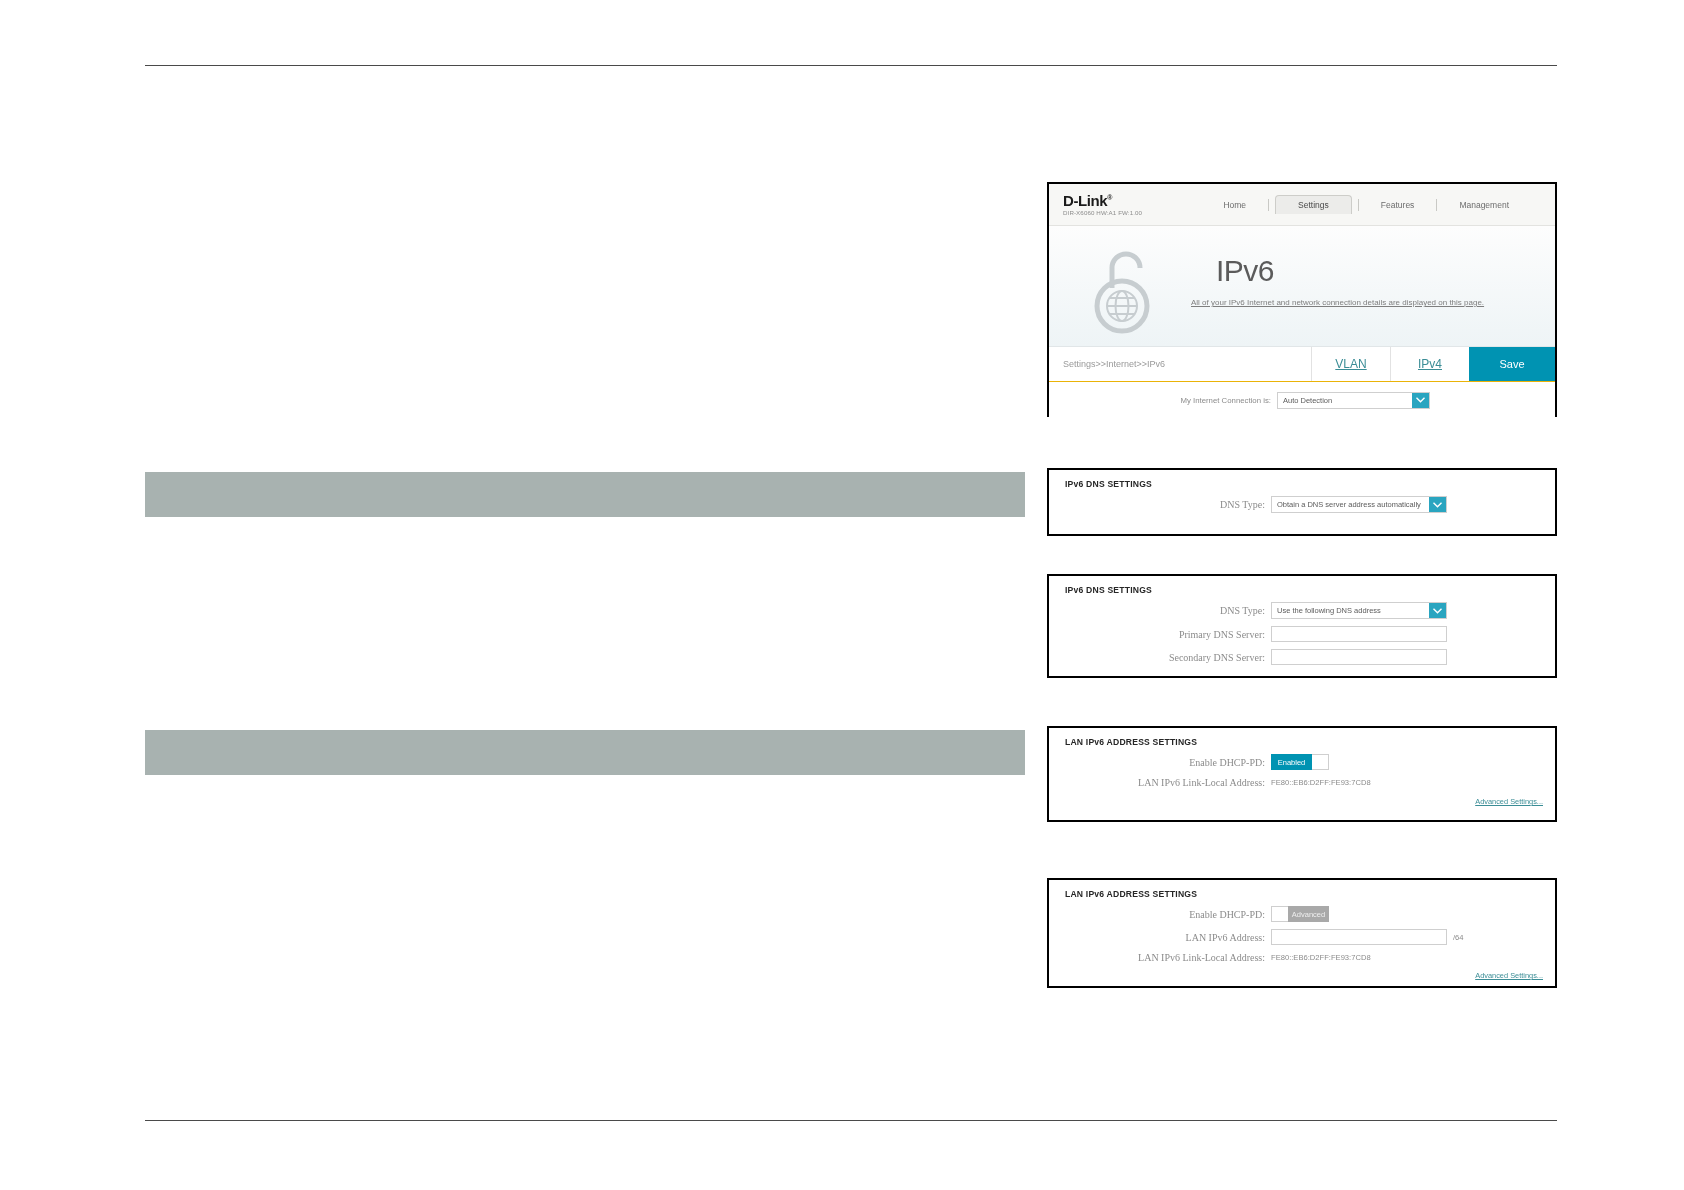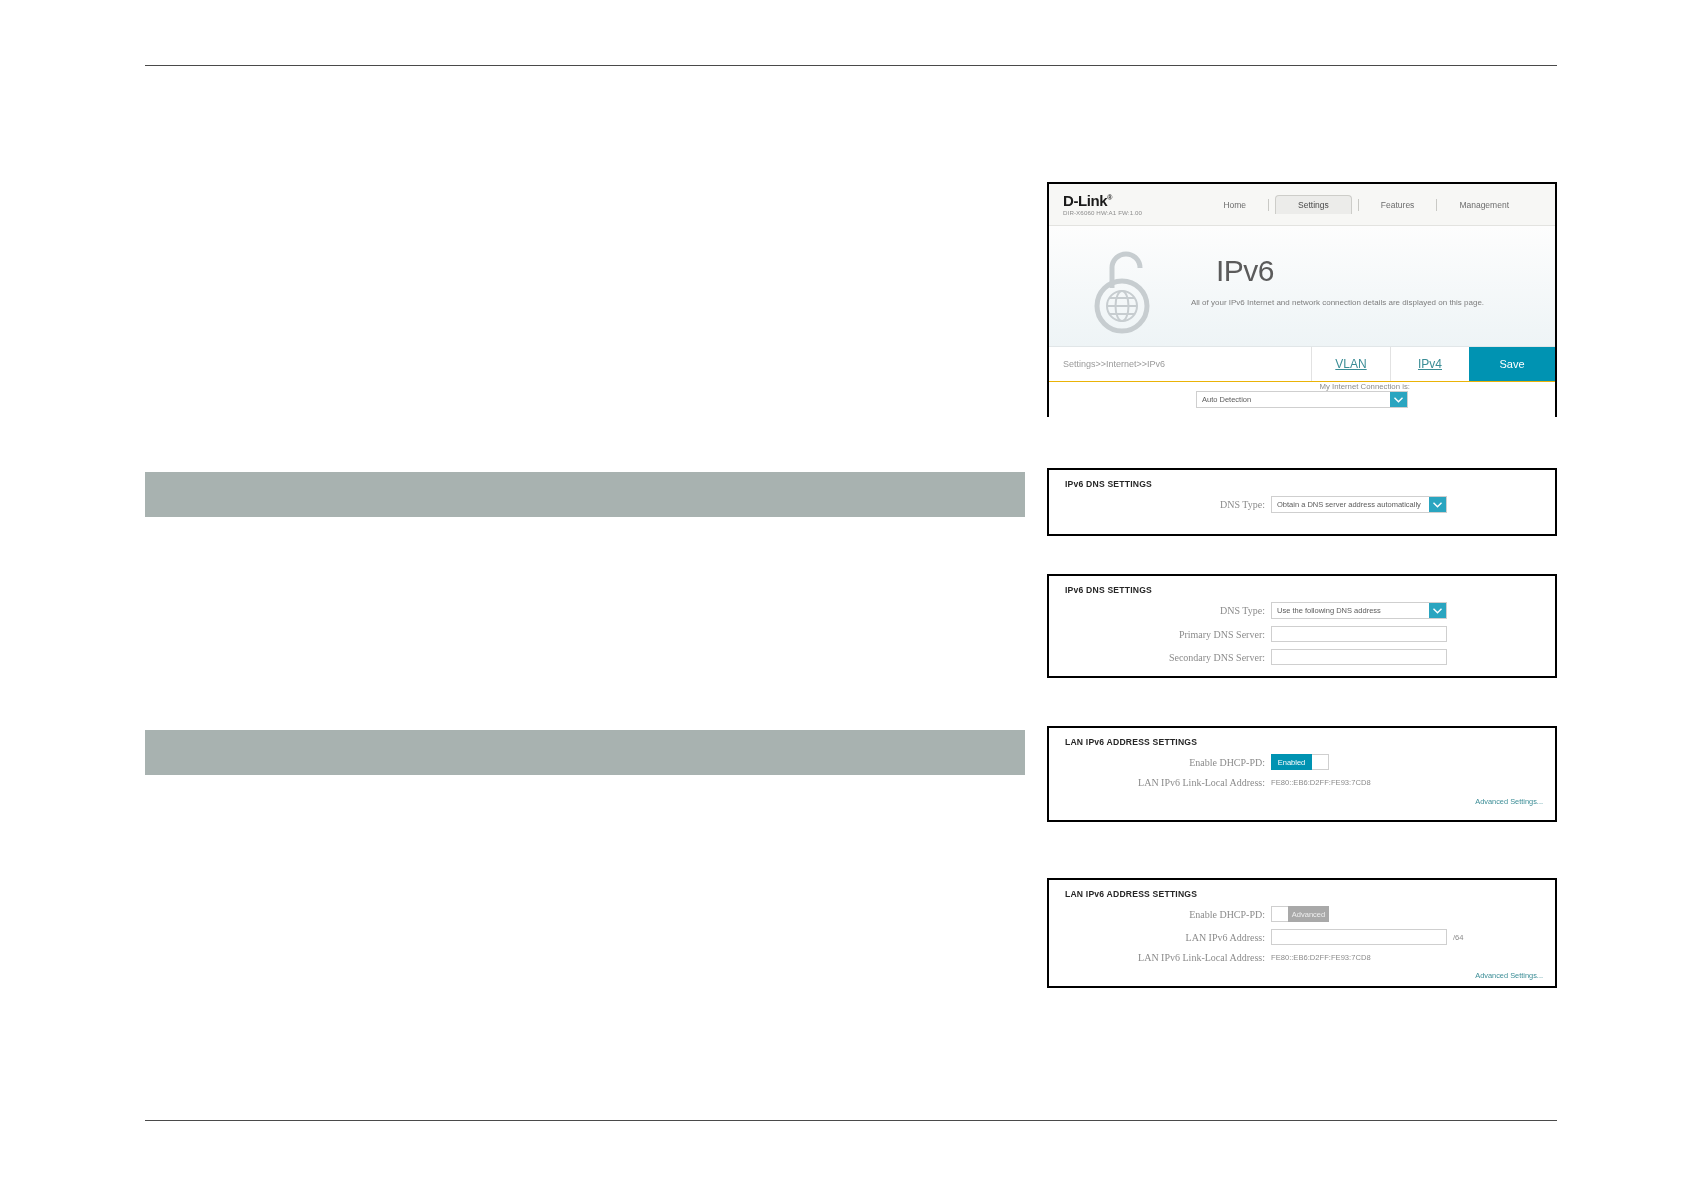--- a/index.html
+++ b/index.html
@@ -139,20 +139,21 @@
     font-weight: normal;
     letter-spacing: -0.5px;
     margin-left: 27px;
   }
   .dl-hero-sub {
     position: absolute;
     left: 142px;
     top: 72px;
     font-size: 8px;
     color: #7e7e7e;
+    text-decoration: underline;
   }
 
   .dl-crumbbar {
     position: relative;
     height: 34px;
     background: #ffffff;
     border-bottom: 1px solid #eab308;
     display: flex;
     align-items: stretch;
   }
@@ -182,21 +183,20 @@
     background: #0093b2;
     color: #ffffff;
     font-size: 11px;
   }
 
   .dl-formrow {
     height: 36px;
     display: flex;
     align-items: center;
     background: #ffffff;
-    flex-direction: column;
   }
   .dl-label {
     font-size: 7.8px;
     color: #8b8b8b;
     text-align: right;
     padding-right: 6px;
   }
   .dl-select {
     position: relative;
     height: 17px;
@@ -239,20 +239,21 @@
   }
 
   .dl-static {
     font-size: 7.6px;
     color: #8b8b8b;
     text-align: right;
   }
   .dl-advanced {
     font-size: 7.4px;
     color: #3b8d96;
+    text-decoration: underline;
   }
 
   
   .dl-toggle {
     position: relative;
     width: 58px;
     height: 16px;
     display: inline-block;
     vertical-align: middle;
   }
@@ -358,21 +359,21 @@
 
     <div class="dl-crumbbar">
       <div class="dl-crumb">Settings&gt;&gt;Internet&gt;&gt;IPv6</div>
       <div class="dl-tabbtn">VLAN</div>
       <div class="dl-tabbtn">IPv4</div>
       <div class="dl-savebtn">Save</div>
     </div>
 
     <div class="dl-formrow">
       <div class="dl-label" style="width:222px">My Internet Connection is:</div>
-      <div class="dl-select" style="width:212px">
+      <div class="dl-select" style="width:153px">
         <span class="val">Auto Detection</span>
         <span class="dl-caret">
           <svg width="9" height="6" viewBox="0 0 9 6">
               <path d="M0.5 0.8 L4.5 4.8 L8.5 0.8" fill="none" stroke="#ffffff" stroke-width="1.4"></path>
             </svg>
         </span>
       </div>
     </div>
   </div>
 

